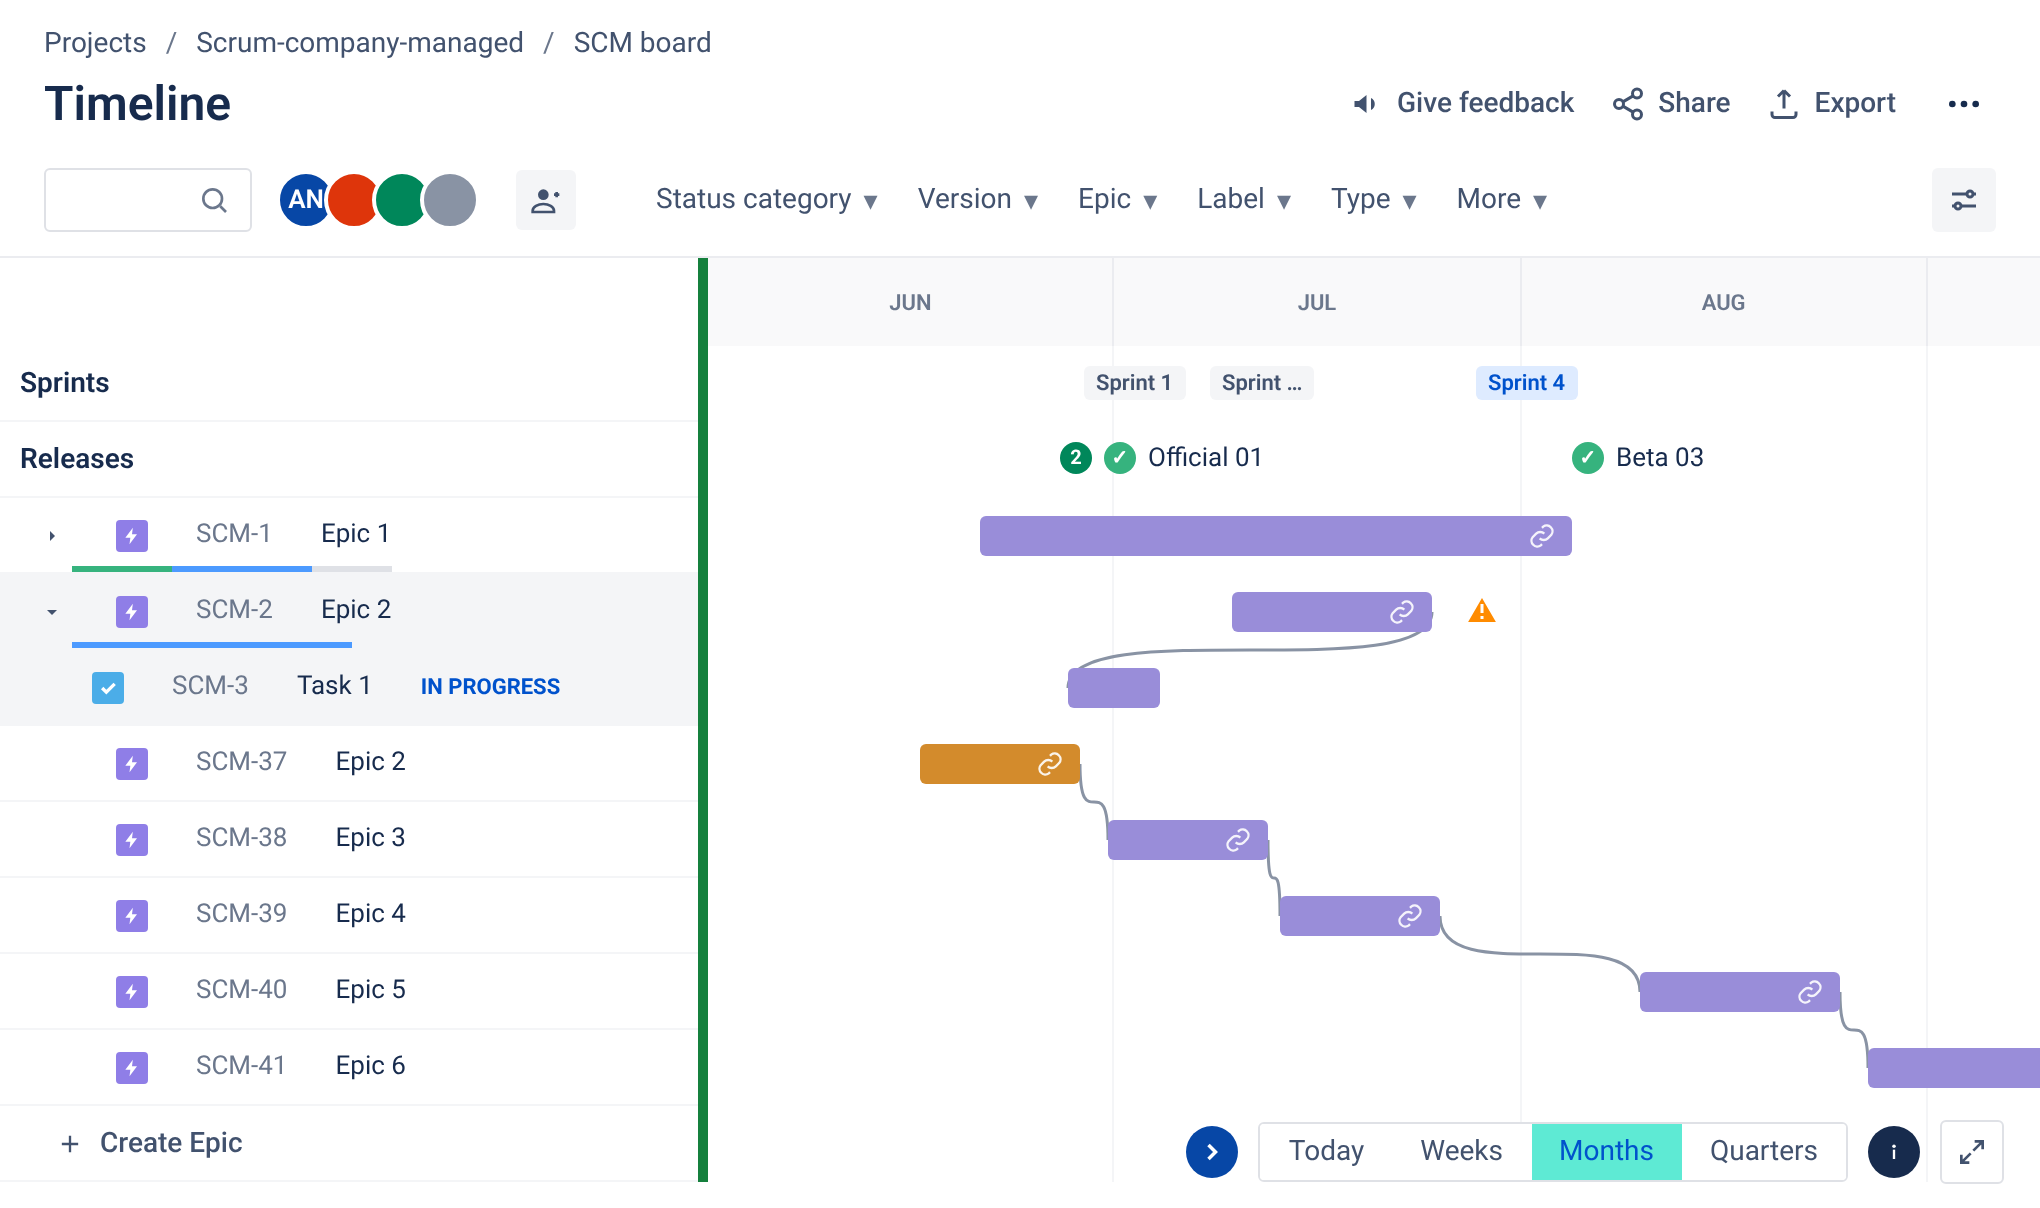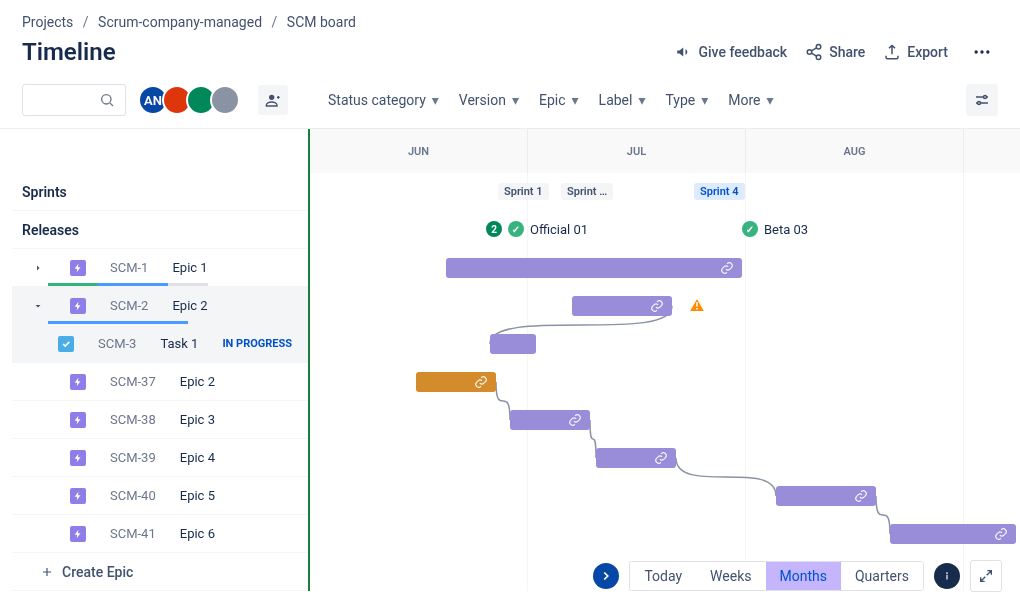--- a/index.html
+++ b/index.html
@@ -26,21 +26,21 @@
   .avatar { width:30px; height:30px; border-radius:50%; border:2px solid #fff; margin-left:-6px; display:flex; align-items:center; justify-content:center; font-size:13px; font-weight:600; color:#fff; }
   .avatar:first-child { margin-left:0; }
   .add-user { width:30px; height:30px; border-radius:3px; background:#F4F5F7; display:flex; align-items:center; justify-content:center; color:#42526E; margin-left:6px; cursor:pointer;}
   .filter { display:flex; align-items:center; gap:6px; color:#42526E; cursor:pointer; padding: 6px 4px; }
   .filter .chev { color:#6B778C; }
   .toolbar-spacer { flex:1; }
   .settings-btn { width:32px; height:32px; background:#F4F5F7; border-radius:3px; display:flex; align-items:center; justify-content:center; cursor:pointer; }
 
   
   .timeline { display:flex; border-top:1px solid #EBECF0; position:relative; }
-  .left-col { width:298px; flex-shrink:0; border-right:2px solid #15803d;margin-left:12px; }
+  .left-col { width:354px; flex-shrink:0; border-right:5px solid #15803d; }
   .right-col { flex:1; overflow:hidden; position:relative; }
   
   .month-header { height:44px; display:flex; }
   .month-cell { flex:1; display:flex; align-items:center; justify-content:center; font-size:11px; font-weight:600; color:#6B778C; border-right:1px solid #EBECF0; background:#F9F9FA; }
   .month-cell.aug-extra { flex:0 0 56px; border-right:none; }
 
   .left-col .month-header { background:#fff; }
 
   .row { height:38px; display:flex; align-items:center; padding: 0 10px; border-bottom: 1px solid #F4F5F7; font-size:14px; position:relative; }
   .left-col .row.header-row2 { font-weight:600; color:#172B4D; }
@@ -80,21 +80,21 @@
 
   
   .deps { position:absolute; top:44px; left:0; width:100%; height:100%; pointer-events:none; overflow:visible; }
   .deps path { fill:none; stroke:#8993A4; stroke-width:1.5; }
 
   
   .view-controls { position:absolute; bottom:12px; right:18px; display:flex; align-items:center; gap:10px; }
   .nav-circle { width:26px; height:26px; border-radius:50%; background:#0747A6; color:#fff; display:flex; align-items:center; justify-content:center; cursor:pointer;}
   .seg { display:flex; border:1px solid #DFE1E6; border-radius:3px; overflow:hidden; background:#fff;}
   .seg button { border:none; background:#fff; padding:6px 14px; font-size:14px; color:#42526E; cursor:pointer; font-family:inherit;}
-  .seg button.active { background:#c4b5fd; color:#0052CC; }
+  .seg button.active { background:#5eead4; color:#0052CC; }
   .info-circle { width:26px; height:26px; border-radius:50%; background:#172B4D; color:#fff; display:flex; align-items:center; justify-content:center; cursor:pointer;}
   .expand-btn { width:32px; height:32px; border:1px solid #DFE1E6; border-radius:3px; display:flex; align-items:center; justify-content:center; background:#fff; cursor:pointer;}
 
   .row.selected { background:#F4F5F7; }
 </style>
 </head>
 <body>
 
 <div class="breadcrumb">
   <a href="#">Projects</a>

